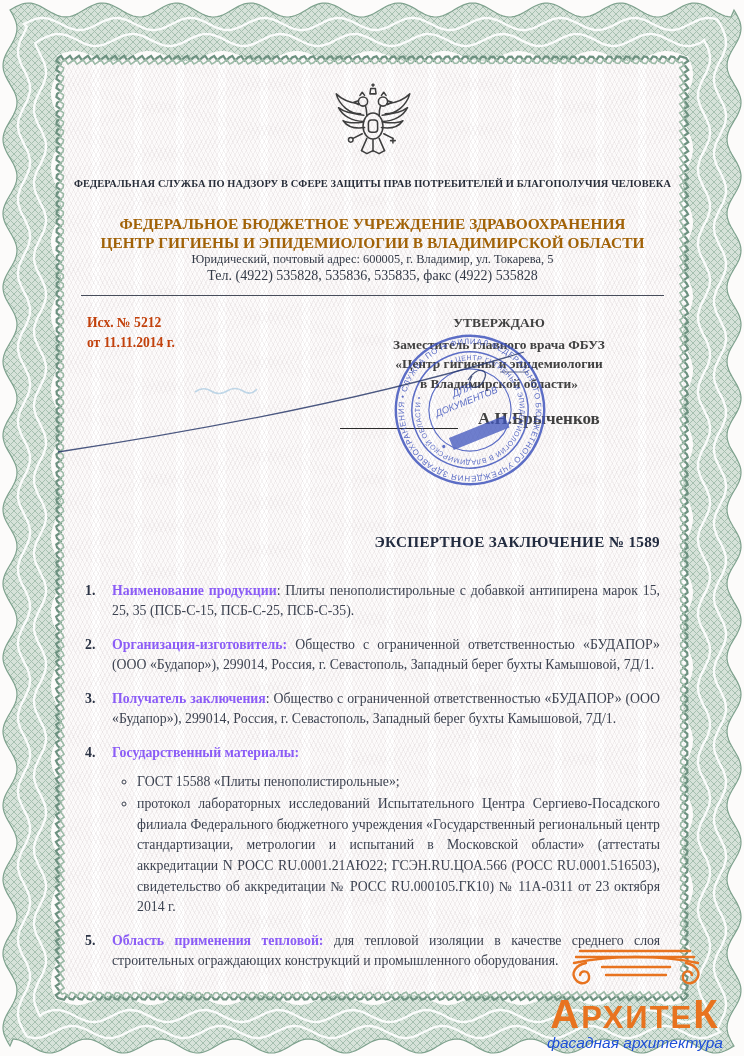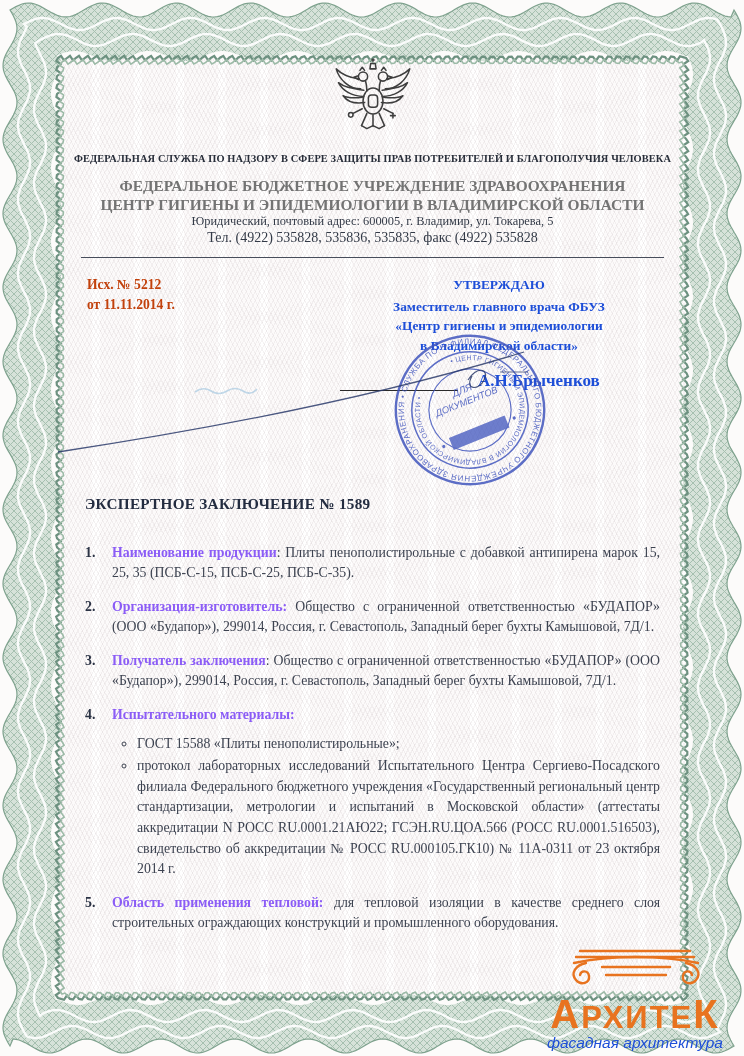--- a/index.html
+++ b/index.html
@@ -4,36 +4,36 @@
 <style>
   html,body{margin:0;padding:0;background:#e7e7e7;}
   .page{position:relative;width:744px;height:1056px;background:#fcfbfa;overflow:hidden;
         font-family:"Liberation Serif","DejaVu Serif",serif;color:#333a47;}
   .frame-svg{position:absolute;left:0;top:0;z-index:1;}
   .texture{position:absolute;left:58px;top:58px;right:58px;bottom:58px;z-index:0;background:#fcfafa;
     background-image:
       repeating-linear-gradient(63deg, rgba(176,160,164,.13) 0 1px, transparent 1px 4px),
       repeating-linear-gradient(-63deg, rgba(176,160,164,.13) 0 1px, transparent 1px 4px),
       repeating-linear-gradient(90deg, transparent 0 34px, rgba(255,255,255,.9) 34px 42px);}
-  .content{position:absolute;left:85px;top:55px;width:575px;z-index:2;}
+  .content{position:absolute;left:85px;top:80px;width:575px;z-index:2;}
   .coa{display:block;margin:2px auto 8px auto;}
   .agency{text-align:center;font-weight:bold;font-size:10.4px;letter-spacing:.1px;color:#272d39;
           white-space:nowrap;margin:14px -14px 0 -14px;}
-  .org{text-align:center;font-weight:bold;font-size:15.4px;line-height:19px;color:#737373;margin-top:12px;}
+  .org{text-align:center;font-weight:bold;font-size:15.4px;line-height:19px;color:#a16207;margin-top:25px;}
   .addr{text-align:center;font-size:12.4px;color:#333a47;}
   .phone{text-align:center;font-size:14px;margin-top:1px;color:#333a47;}
   .rule{border:none;border-top:1.6px solid #474d5b;margin:11px -4px 0 -4px;}
   .meta{display:flex;justify-content:space-between;margin-top:17px;}
   .outgoing{font-weight:bold;font-size:13.6px;line-height:20px;margin-left:2px;color:#c2410c;}
   .approval{width:318px;text-align:center;font-weight:bold;font-size:13.4px;line-height:19.5px;
-            color:#1d4ed8;margin-right:2px;}
+            color:#404040;margin-right:2px;}
   .approval .title{margin-bottom:2px;}
   .sign-row{margin-top:16px;display:flex;align-items:flex-end;justify-content:flex-start;gap:20px;font-size:17px;}
   .sig-line{display:inline-block;width:118px;border-bottom:1.3px solid #2a2a2a;height:12px;}
-  .doc-title{text-align:left;font-weight:bold;font-size:15.2px;letter-spacing:.3px;color:#232c40;
+  .doc-title{text-align:right;font-weight:bold;font-size:15.2px;letter-spacing:.3px;color:#232c40;
              margin-top:104px;}
   .items{list-style:none;margin:30px 0 0 0;padding:0;font-size:13.8px;line-height:20.6px;color:#3c4250;}
   .item{display:flex;margin-top:13px;}
   .item:first-child{margin-top:0;}
   .item .num{width:27px;flex:none;font-weight:bold;color:#2b3345;}
   .item .body{flex:1;text-align:justify;}
   .item .lbl{font-weight:bold;color:#8b5cf6;}
   .blist{margin:8px 0 0 5px;padding-left:20px;}
   .blist li{margin-top:2px;text-align:justify;}
   .stamp{position:absolute;left:390px;top:330px;z-index:3;opacity:.84;}
@@ -132,21 +132,21 @@
         <li class="item">
           <span class="num">2.</span>
           <div class="body"><span class="lbl">Организация-изготовитель:</span> Общество с ограниченной ответственностью «БУДАПОР» (ООО «Будапор»), 299014, Россия, г. Севастополь, Западный берег бухты Камышовой, 7Д/1.</div>
         </li>
         <li class="item">
           <span class="num">3.</span>
           <div class="body"><span class="lbl">Получатель заключения</span>: Общество с ограниченной ответственностью «БУДАПОР» (ООО «Будапор»), 299014, Россия, г. Севастополь, Западный берег бухты Камышовой, 7Д/1.</div>
         </li>
         <li class="item">
           <span class="num">4.</span>
-          <div class="body"><span class="lbl">Испытательного материалы:</span><ul class="blist">
+          <div class="body"><span class="lbl">Государственный материалы:</span><ul class="blist">
               <li>ГОСТ 15588 «Плиты пенополистирольные»;</li>
               <li>протокол лабораторных исследований Испытательного Центра Сергиево-Посадского филиала Федерального бюджетного учреждения «Государственный региональный центр стандартизации, метрологии и испытаний в Московской области» (аттестаты аккредитации N РОСС RU.0001.21АЮ22; ГСЭН.RU.ЦОА.566 (РОСС RU.0001.516503), свидетельство об аккредитации № РОСС RU.000105.ГК10) № 11А-0311 от 23 октября 2014 г.</li>
             </ul></div>
         </li>
         <li class="item">
           <span class="num">5.</span>
           <div class="body"><span class="lbl">Область применения тепловой:</span> для тепловой изоляции в качестве среднего слоя строительных ограждающих конструкций и промышленного оборудования.</div>
         </li>
       </ol>
   </div>

